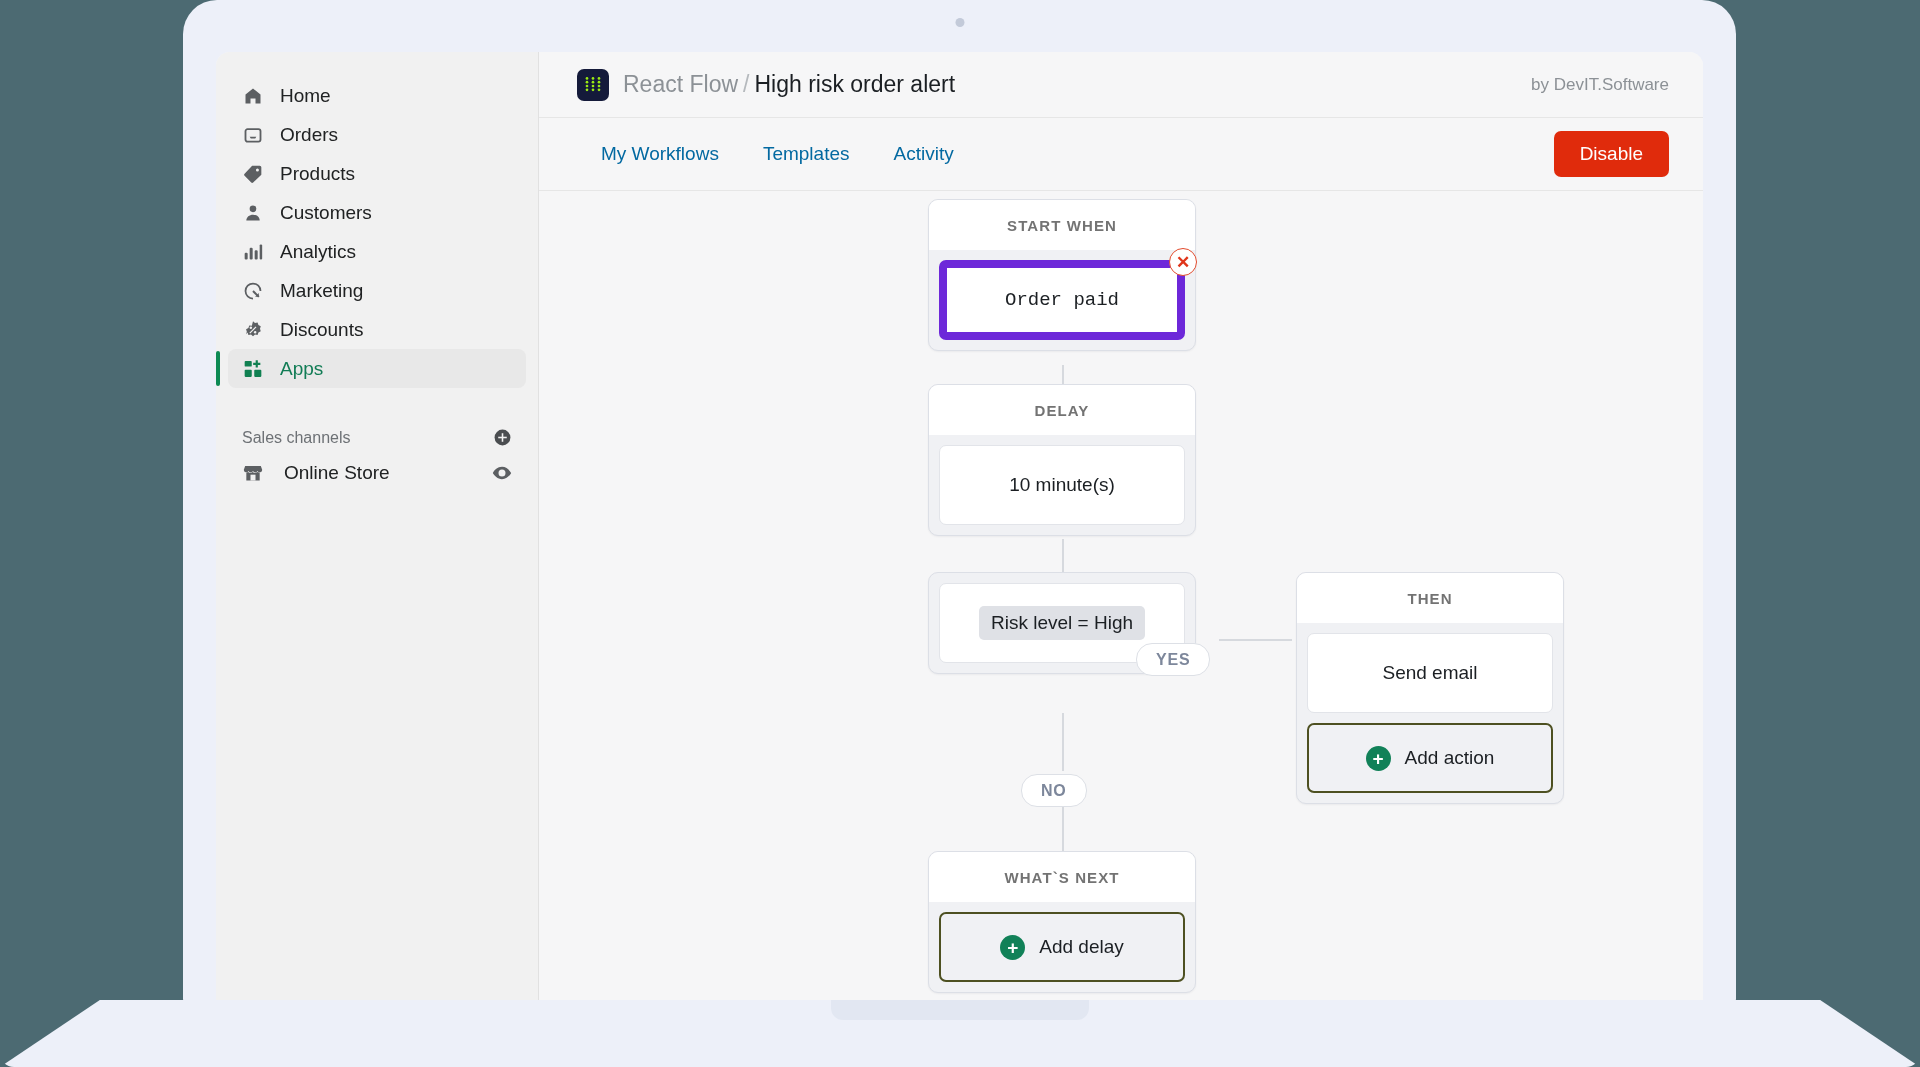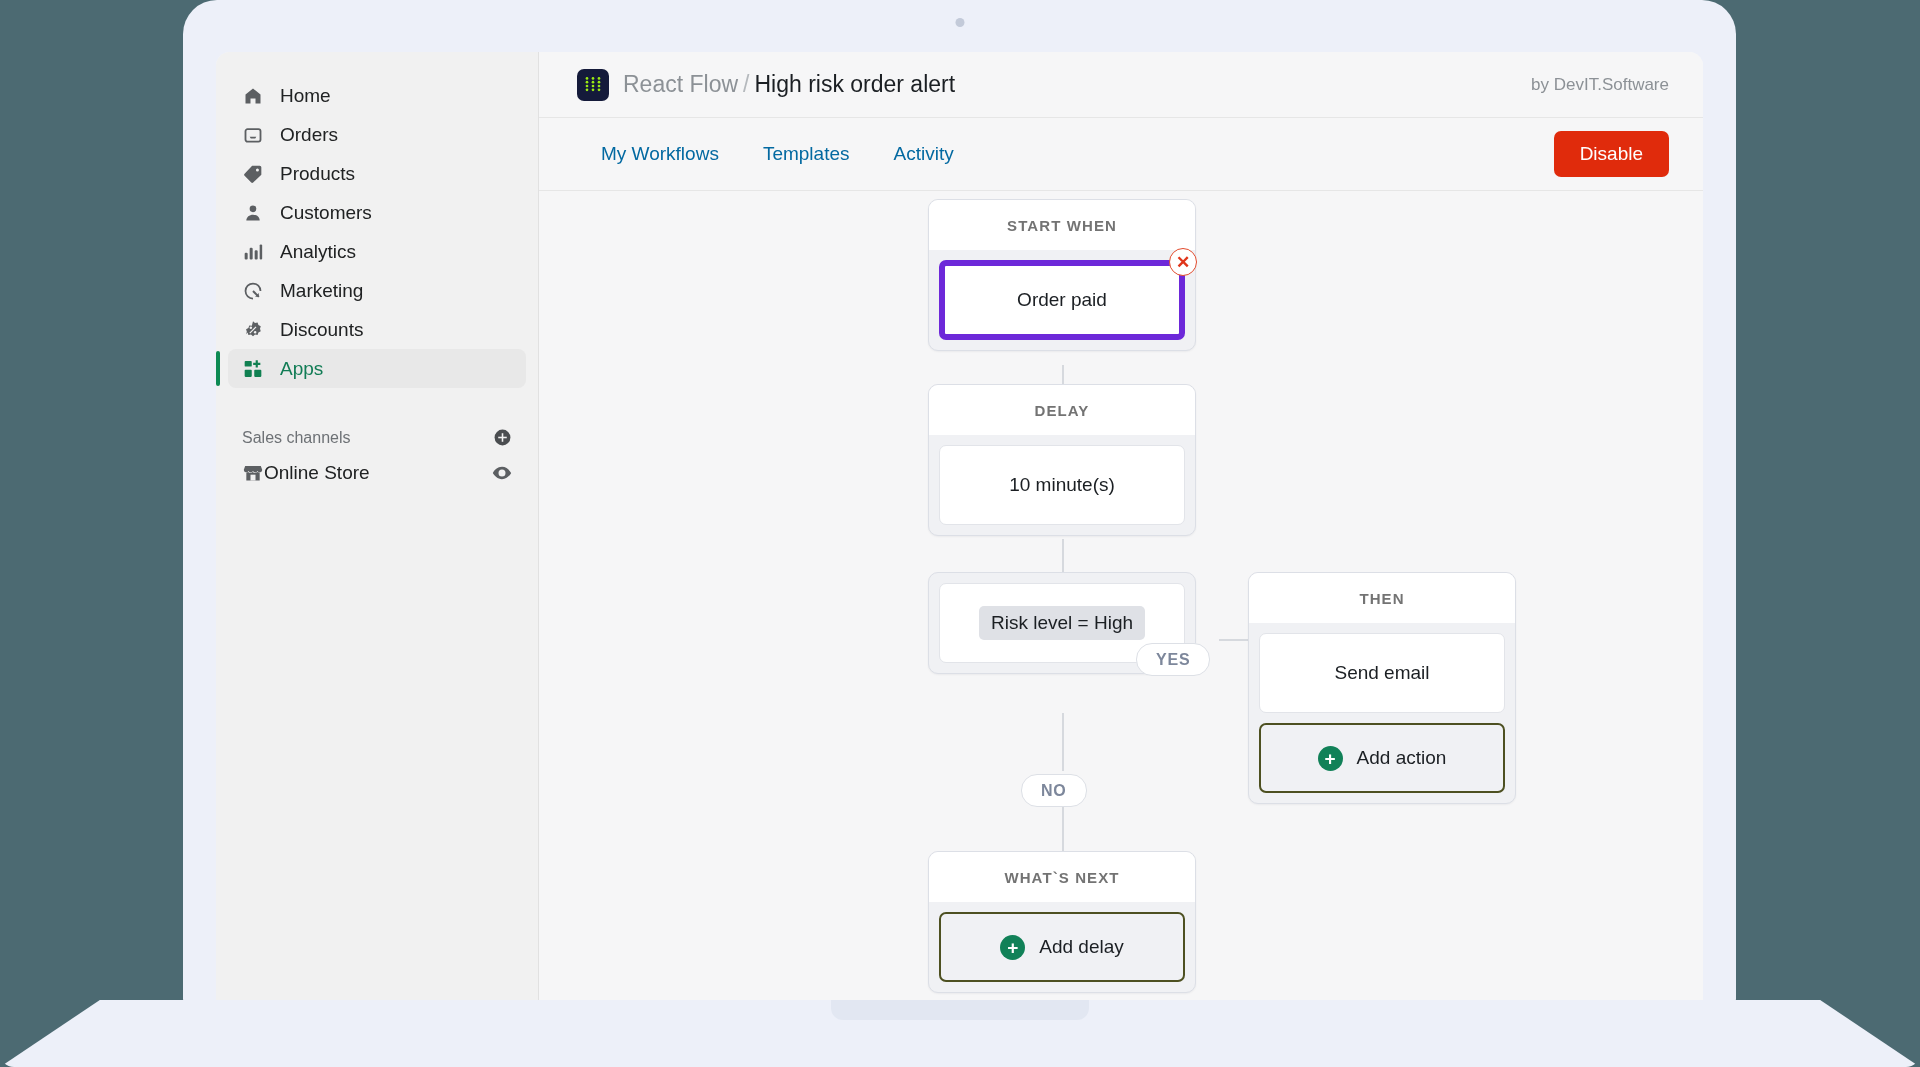--- a/index.html
+++ b/index.html
@@ -125,21 +125,21 @@
     justify-content: space-between;
     margin: 40px 26px 6px 26px;
     color: #6D7175;
     font-size: 16px;
   }
   .section-head .plus-ico { color: #4A4D50; display: inline-flex; }
 
   .channel-item {
     display: flex;
     align-items: center;
-    gap: 0;
+    gap: 20px;
     height: 39px;
     margin: 0 12px;
     padding: 0 14px;
     border-radius: 8px;
     color: #202223;
     font-size: 19px;
     cursor: pointer;
   }
   .channel-item .nav-ico { width: 22px; flex: 0 0 22px; color: #5C5F62;
     display:inline-flex; align-items:center; justify-content:center; }
@@ -224,21 +224,21 @@
     background: #FFFFFF;
     border: 1px solid #E2E4E9;
     border-radius: 7px;
     min-height: 80px;
     display: flex; align-items: center; justify-content: center;
     font-size: 19px;
     color: #1B1F23;
     text-align: center;
     cursor: pointer;
   }
-  .card.selected { border: 6px solid #6d28d9; }
+  .card.selected { border: 8px solid #6d28d9; font-family: Liberation Mono, monospace; }
 
   .pill-value {
     background: #DFE1E6;
     border-radius: 5px;
     padding: 6px 12px;
     font-size: 19px;
     color: #1B1F23;
   }
 
   .addbtn {
@@ -486,21 +486,21 @@
         <div class="node" style="left:389px; top:381px;">
           <div class="node-body">
             <div class="card">
               <span class="pill-value">Risk level = High</span>
             </div>
           </div>
         </div>
 
         <div class="badge-label" style="left:597px; top:432px;">YES</div>
 
-        <div class="node" style="left:709px; top:381px;">
+        <div class="node" style="left:757px; top:381px;">
           <div class="node-head">THEN</div>
           <div class="node-body">
             <div class="card">Send email</div>
             <div class="addbtn">
               <span class="plus-circle">+</span>
               <span>Add action</span>
             </div>
           </div>
         </div>
 

